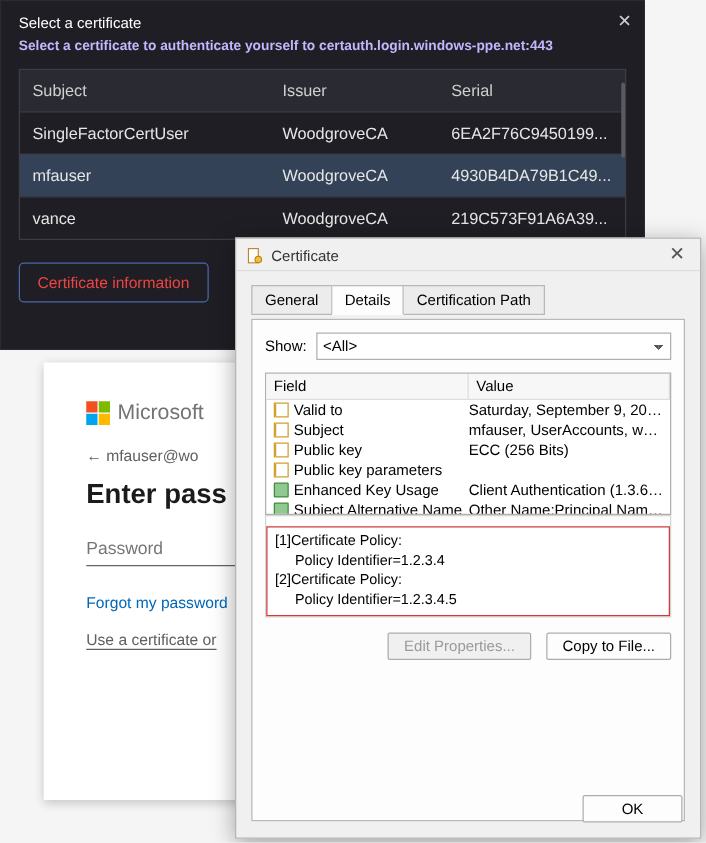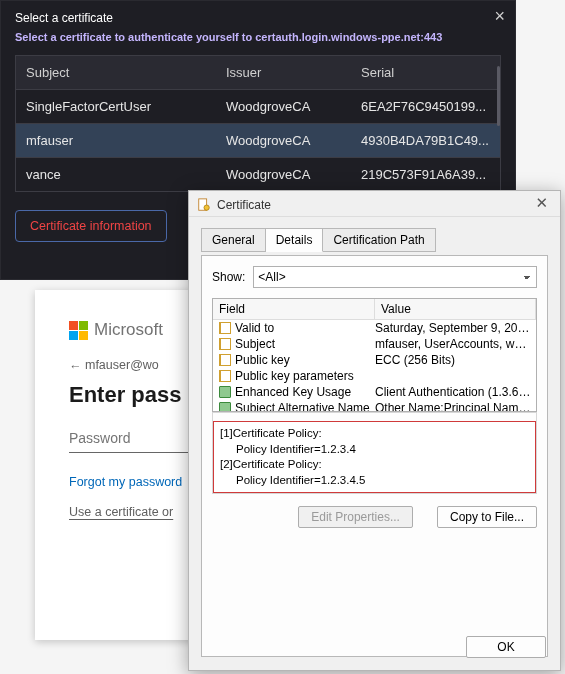--- a/index.html
+++ b/index.html
@@ -57,21 +57,21 @@
   .field-row .fc-f { width:162px; padding-left:6px; display:flex; align-items:center; gap:4px; }
   .field-row .fc-v { flex:1; white-space:nowrap; overflow:hidden; text-overflow:ellipsis; padding-right:4px; }
   .field-row.sel { background:#cde6ff; }
   .ficon { width:12px; height:12px; display:inline-block; }
   .ficon.page { background:#fff; border:1px solid #d0a030; box-shadow:inset 1px 0 0 #d0a030; }
   .ficon.ext  { background:#8fc98f; border:1px solid #3c8a3c; border-radius:1px; }
 
   .value-box { margin-top:8px; height:72px; border:1px solid #d03a3a; background:#fff; padding:4px 6px; font-size:11.5px; white-space:pre; line-height:1.35; overflow:hidden; }
   .value-box-outer { border:1px solid #d6d6d6; }
 
-  .btn-row { display:flex; justify-content:flex-end; gap:24px; margin-top:12px; }
+  .btn-row { display:flex; justify-content:flex-end; gap:12px; margin-top:12px; }
   .win-btn { font-size:12px; padding:3px 12px; background:#fdfdfd; border:1px solid #adadad; border-radius:2px; cursor:pointer; min-width:80px; }
   .win-btn[disabled] { color:#9a9a9a; background:#f0f0f0; cursor:default; }
   .bottom-row { position:absolute; bottom:12px; right:14px; }
 </style>
 </head>
 <body>
 
 <div class="dark-dlg">
   <span class="close-x">×</span>
   <div class="dark-title">Select a certificate</div>

